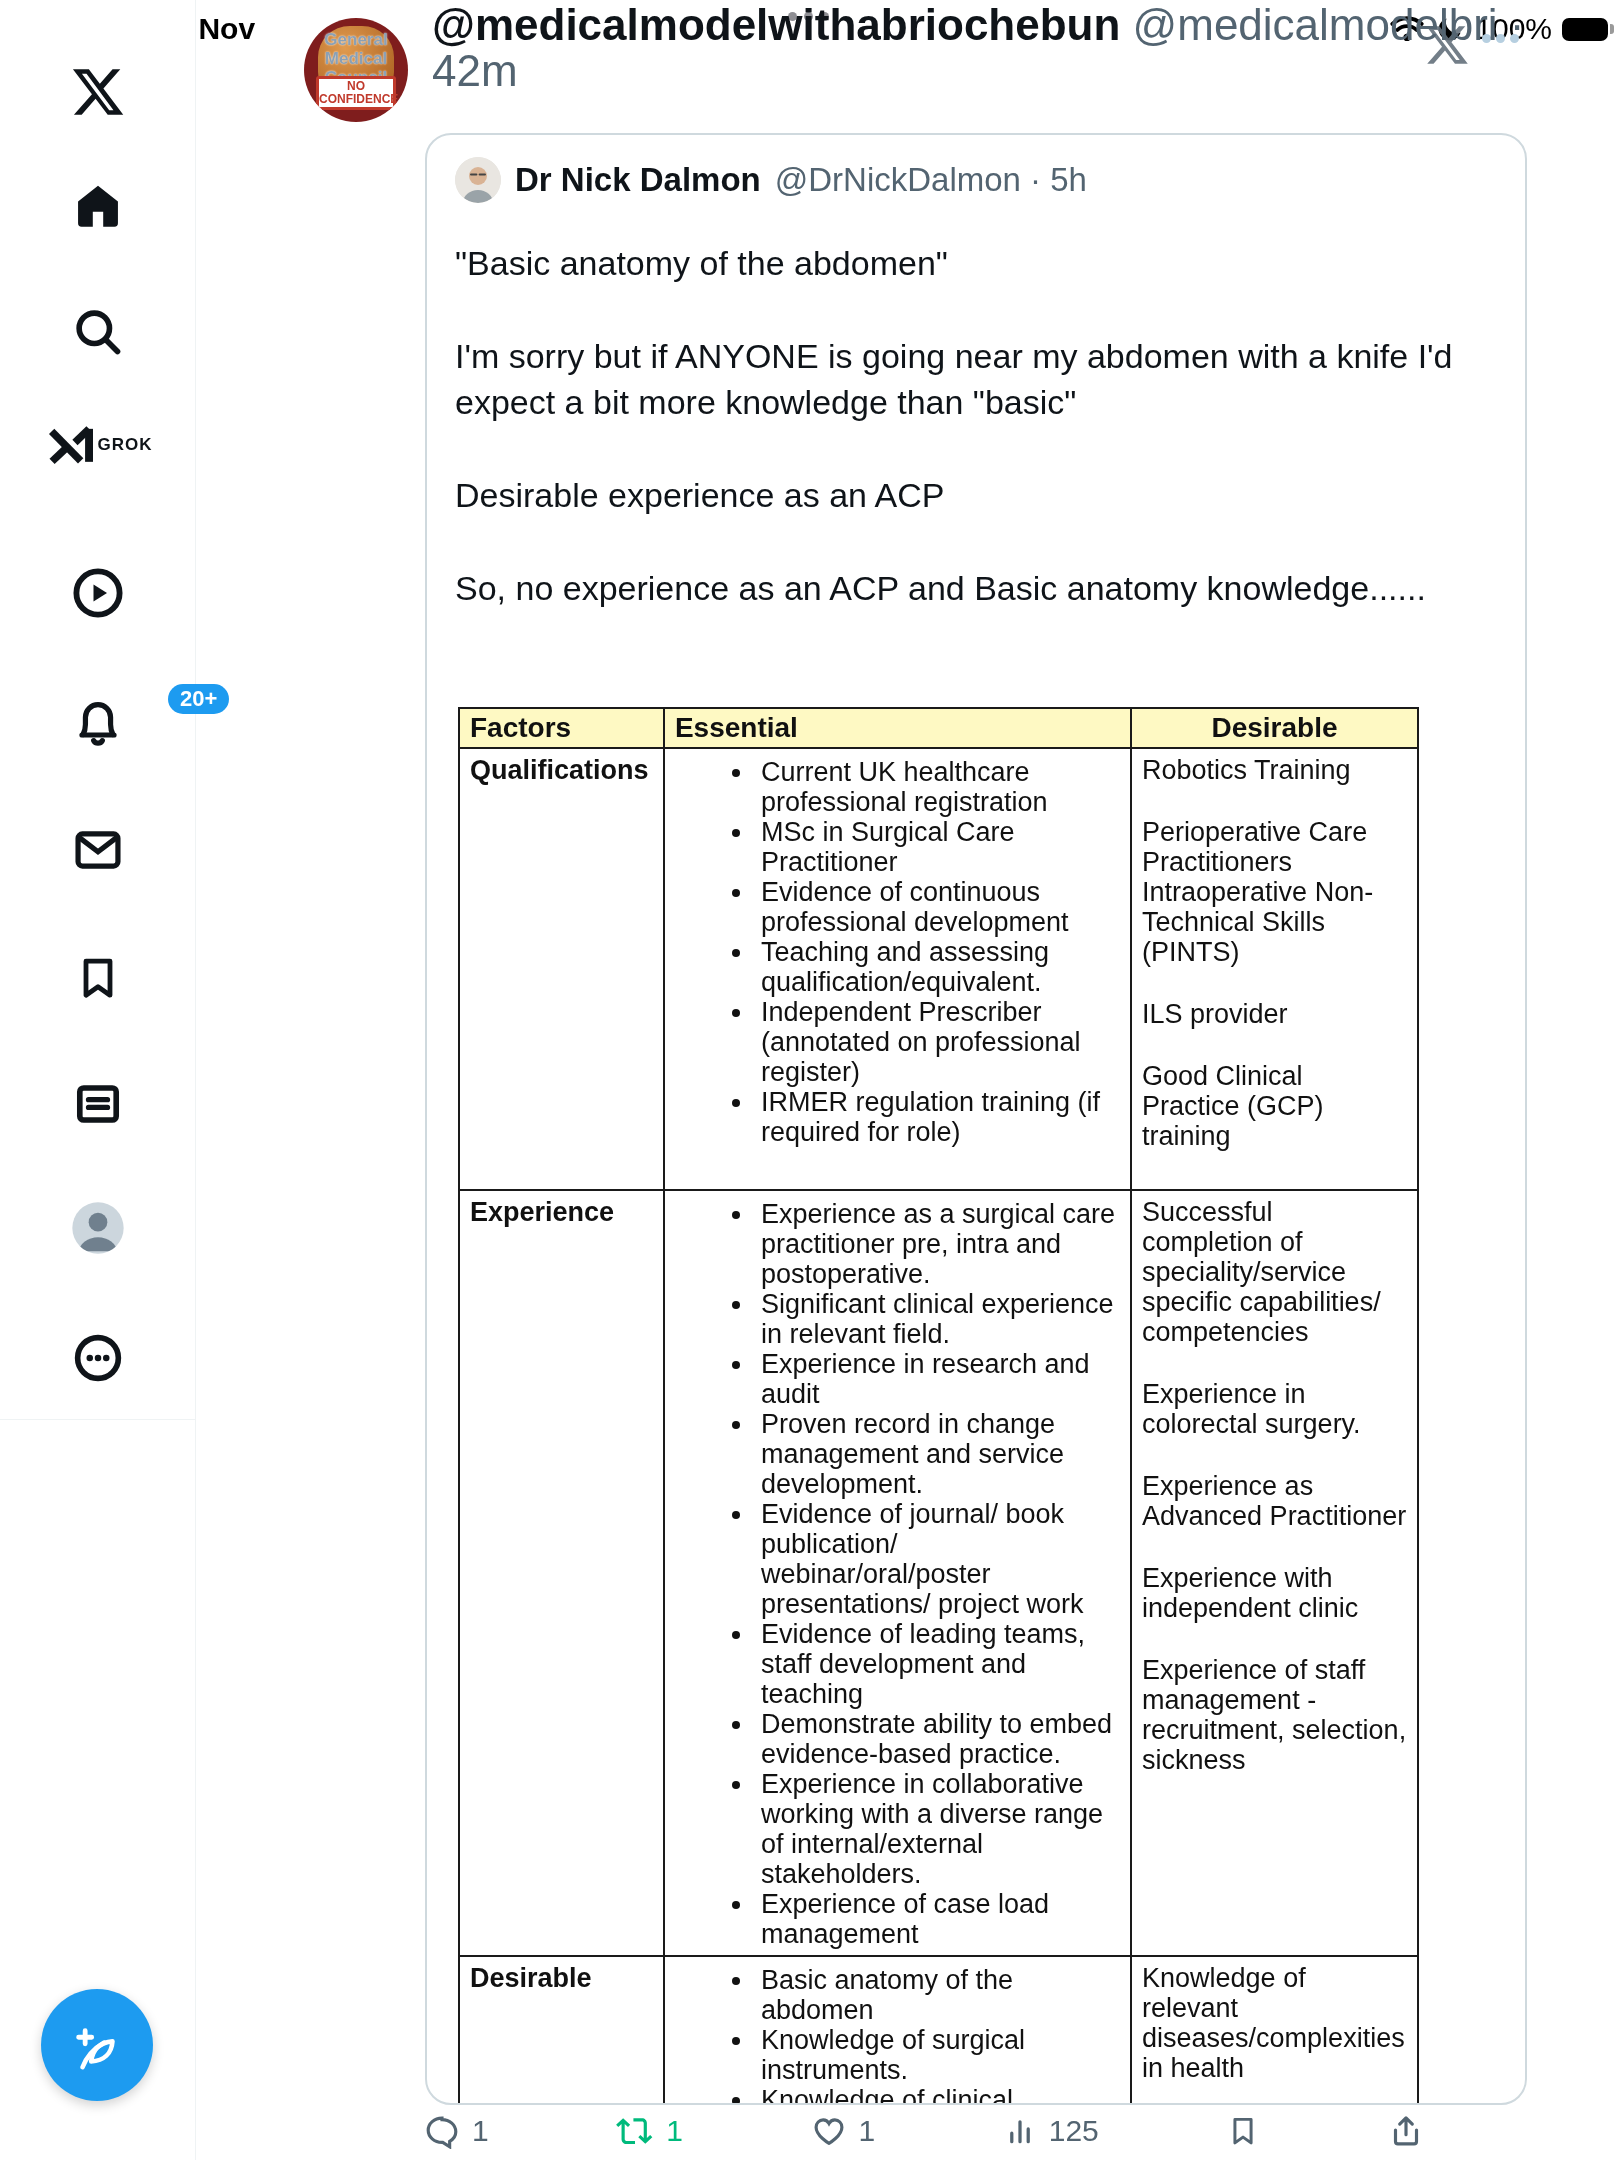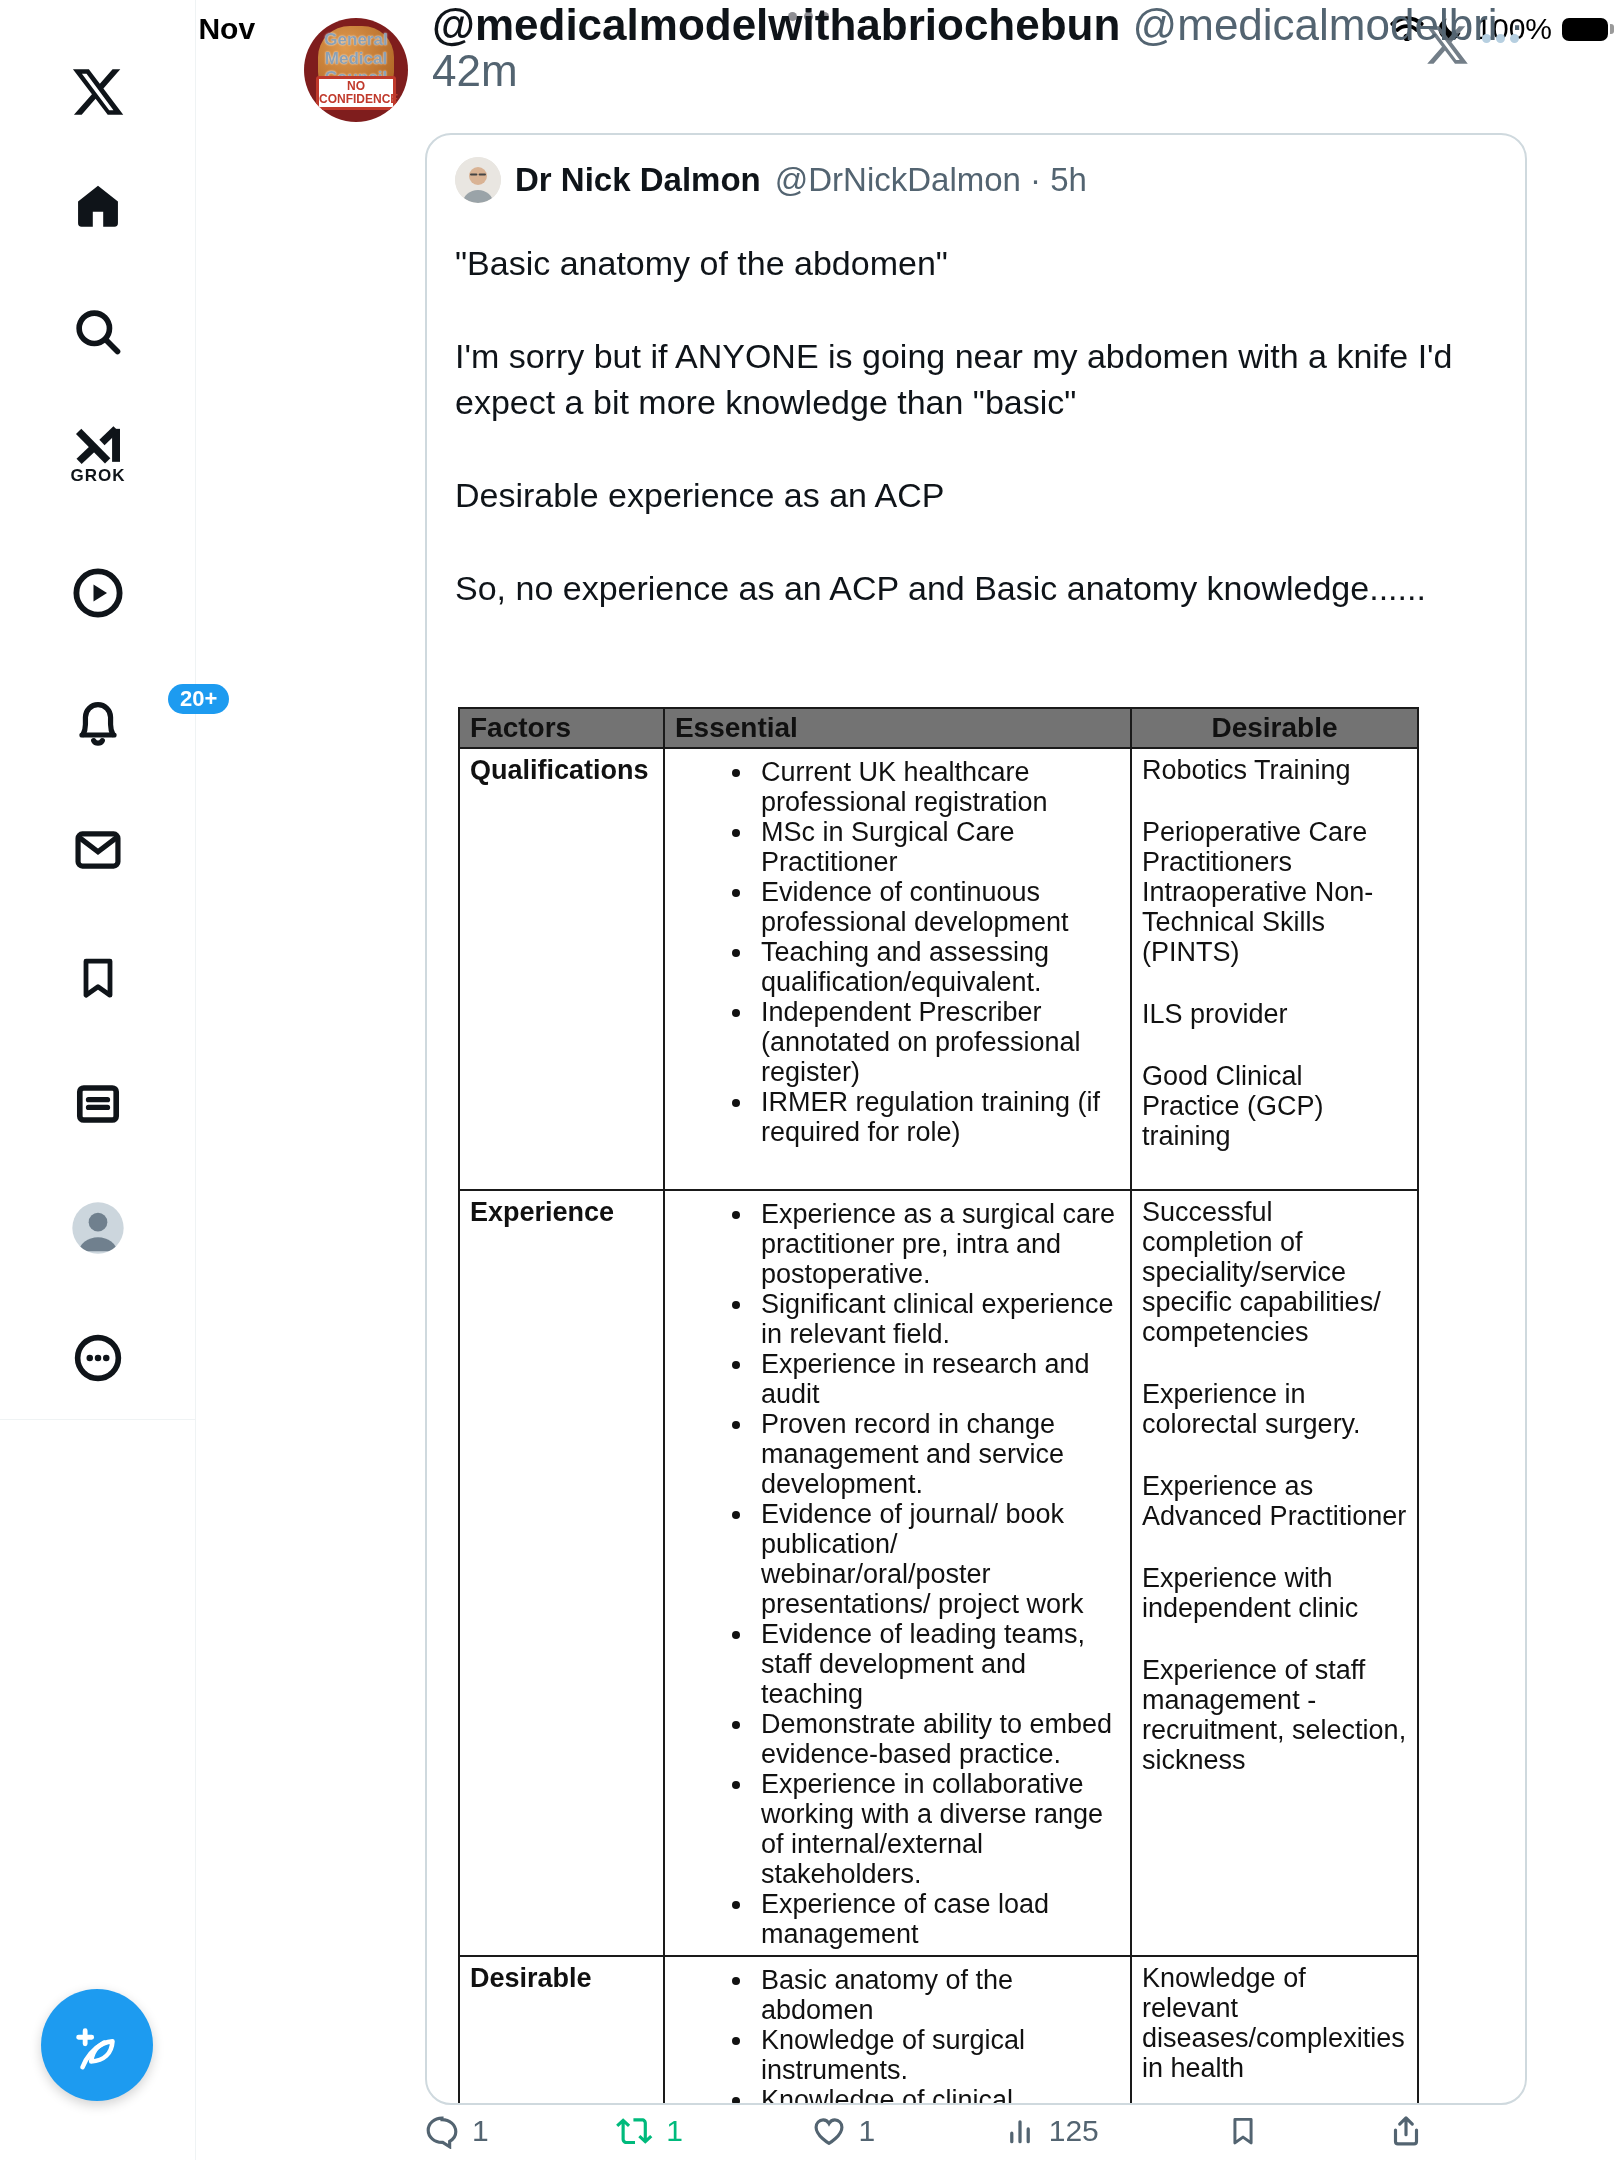--- a/index.html
+++ b/index.html
@@ -14,21 +14,21 @@
   .multitask-dots { position:absolute; left:788px; top:12px; display:flex; gap:7px; }
   .multitask-dots i { width:9px; height:9px; border-radius:50%; background:#8f8f94; }
   .x-watermark { position:absolute; left:1424px; top:22px; width:46px; height:46px; opacity:.9; }
   .x-watermark-dots { position:absolute; left:1482px; top:34px; display:flex; gap:5px; }
   .x-watermark-dots i { width:9px; height:9px; border-radius:50%; background:#b6cfe0; }
 
   
   .rail { position:absolute; left:0; top:0; width:196px; height:2160px; border-right:1px solid #eff3f4; background:#fff; }
   .rail-item { position:absolute; left:0; width:196px; display:flex; justify-content:center; }
   .rail-divider { position:absolute; left:0; top:1419px; width:196px; height:1px; background:#eff3f4; }
-  .grok-wrap { display:flex; flex-direction:column; align-items:center; }
+  .grok-wrap { display:flex; flex-direction:row; align-items:center; }
   .grok-label { font-size:17px; font-weight:bold; letter-spacing:1px; margin-top:-2px; }
   .badge { position:absolute; left:96px; top:-12px; background:#1d9bf0; color:#fff; font-size:22px; font-weight:bold; padding:2px 12px; border-radius:20px; line-height:26px; }
   .bell-wrap { position:relative; }
   .fab { position:absolute; left:41px; top:1989px; width:112px; height:112px; border-radius:50%; background:#1d9bf0; display:flex; align-items:center; justify-content:center; box-shadow:0 4px 12px rgba(0,0,0,.18); }
 
   
   .avatar-main { position:absolute; left:304px; top:18px; width:104px; height:104px; border-radius:50%; background:#7f1d1d; overflow:hidden; text-align:center; }
   .avatar-bun { position:absolute; left:14px; top:8px; width:76px; height:74px; border-radius:42% 42% 38% 38%; background:radial-gradient(circle at 35% 30%, #e09a4e, #b36a28 75%); }
   .avatar-lines { position:relative; font-weight:bold; font-size:17px; line-height:19px; color:#8ba0b5; text-shadow:0 0 2px #fff; padding-top:12px; }
   .no-conf { position:absolute; left:12px; bottom:12px; width:80px; background:#fff; border:3px solid #c0392b; border-radius:3px; color:#c0392b; font-weight:bold; font-size:12px; line-height:13px; padding:1px 0; }
@@ -42,21 +42,21 @@
   .q-header { position:absolute; left:28px; top:22px; display:flex; align-items:center; gap:14px; font-size:33px; }
   .q-avatar { width:46px; height:46px; border-radius:50%; background:#e7e4df; overflow:hidden; position:relative; }
   .q-name { font-weight:bold; }
   .q-meta { color:#536471; }
   .q-text { position:absolute; left:28px; top:105px; width:1050px; font-size:34px; line-height:46px; color:#0f1419; }
   .q-text p { margin:0 0 47px 0; }
 
   
   .spec-table { position:absolute; left:31px; top:572px; border-collapse:collapse; width:961px; font-size:27px; line-height:30px; color:#111; font-family:"Liberation Sans",sans-serif; }
   .spec-table th, .spec-table td { border:2px solid #1a1a1a; vertical-align:top; }
-  .spec-table th { background:#737373; font-size:28px; text-align:left; padding:4px 10px; }
+  .spec-table th { background:#fef9c3; font-size:28px; text-align:left; padding:4px 10px; }
   .spec-table th.center { text-align:center; }
   .col-factor { width:205px; }
   .col-ess { width:469px; }
   .col-des { width:287px; }
   td.factor { font-weight:bold; padding:6px 10px; }
   td.ess { padding:6px 4px; }
   td.ess ul { margin:2px 0 0 0; padding-left:86px; }
   td.ess li { padding-left:6px; margin:0; }
   td.des { padding:6px 10px; }
   td.des p { margin:0 0 32px 0; }

